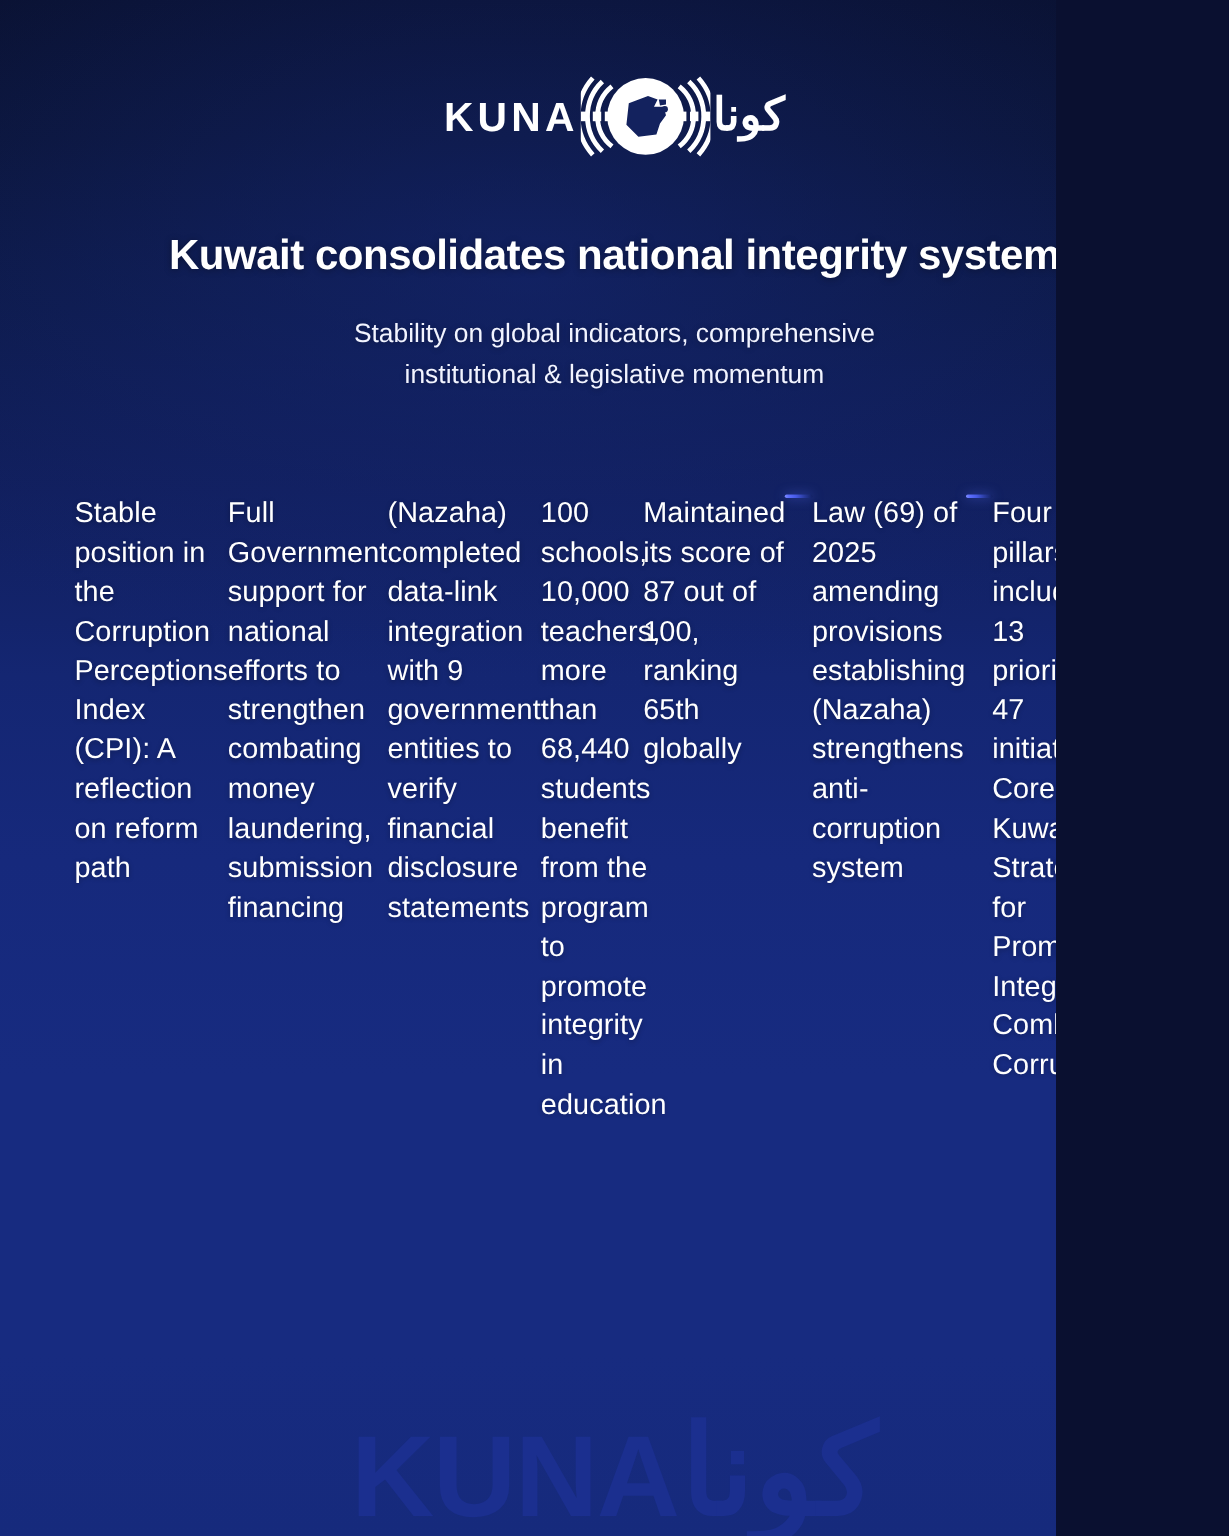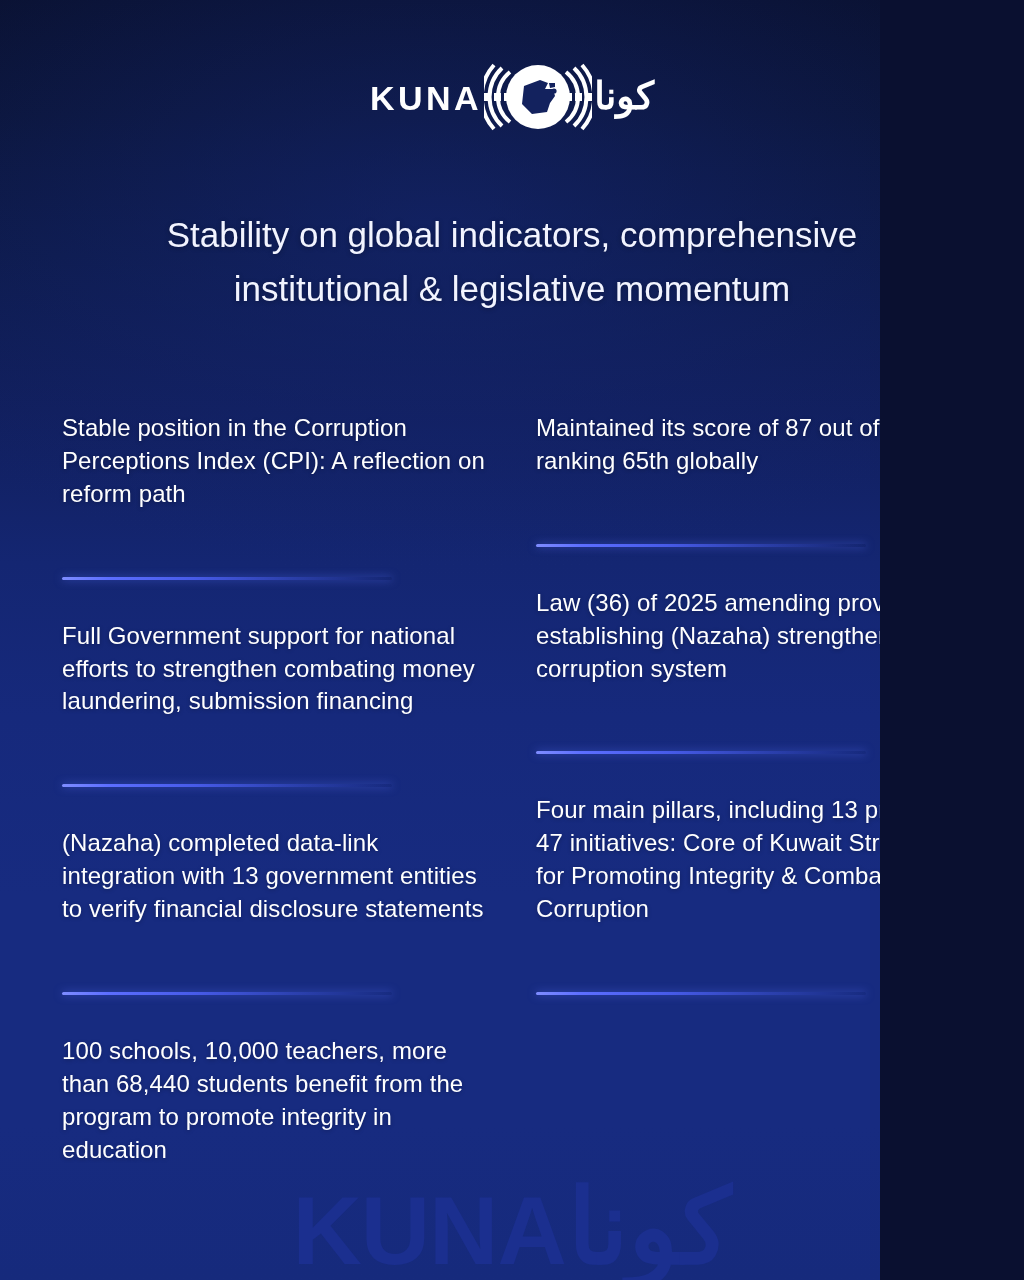--- a/index.html
+++ b/index.html
@@ -87,41 +87,41 @@
     font-size: 35px;
     font-weight: 700;
     letter-spacing: -0.4px;
     line-height: 1.18;
     margin: 0 auto;
     width: 900px;
     text-shadow: 0 1px 6px rgba(0,0,0,0.35);
   }
   .subhead {
     color: #f2f4ff;
-    font-size: 35px;
+    font-size: 22px;
     font-weight: 400;
     line-height: 1.55;
-    margin: 16px auto 0;
+    margin: 28px auto 0;
     width: 760px;
     text-shadow: 0 1px 5px rgba(0,0,0,0.30);
   }
 
   
   .facts {
     position: absolute;
     top: 412px;
     left: 62px;
     width: 904px;
     display: grid;
     grid-template-columns: 430px 430px;
     column-gap: 44px;
   }
   .col {
     display: flex;
-    flex-direction: column;
+    flex-direction: row;
   }
   .fact {
     position: relative;
   }
   .fact-text {
     color: #ffffff;
     font-size: 24px;
     font-weight: 400;
     line-height: 1.37;
     letter-spacing: 0.1px;
@@ -214,20 +214,21 @@
           <path d="M65 27 L71 27 L71 31 L66 32 Z" fill="#13225e"></path>
           <circle cx="70" cy="35" r="2.6" fill="#13225e"></circle>
         </svg>
       </span>
 
       <span class="logo-arabic">كونا</span>
     </div>
   </div>
 
   <div class="title-block">
+    <h1 class="headline">Kuwait consolidates national integrity system</h1>
     <div class="subhead">
       <div>Stability on global indicators, comprehensive</div>
       <div>institutional &amp; legislative momentum</div>
     </div>
   </div>
 
   <div class="facts">
 
     <div class="col">
 
@@ -239,21 +240,21 @@
       <div class="gap-b"></div>
 
       <div class="fact">
         <p class="fact-text">Full Government support for national efforts to strengthen combating money laundering, submission financing</p>
       </div>
       <div class="gap-a"></div>
       <div class="divider"></div>
       <div class="gap-b"></div>
 
       <div class="fact">
-        <p class="fact-text">(Nazaha) completed data-link integration with 13 government entities to verify financial disclosure statements</p>
+        <p class="fact-text">(Nazaha) completed data-link integration with 9 government entities to verify financial disclosure statements</p>
       </div>
       <div class="gap-a"></div>
       <div class="divider"></div>
       <div class="gap-b"></div>
 
       <div class="fact">
         <p class="fact-text">100 schools, 10,000 teachers, more than 68,440 students benefit from the program to promote integrity in education</p>
       </div>
 
     </div>
@@ -261,21 +262,21 @@
     <div class="col">
 
       <div class="fact">
         <p class="fact-text">Maintained its score of 87 out of 100, ranking 65th globally</p>
       </div>
       <div class="gap-a"></div>
       <div class="divider"></div>
       <div class="gap-b"></div>
 
       <div class="fact">
-        <p class="fact-text">Law (36) of 2025 amending provisions establishing (Nazaha) strengthens anti-corruption system</p>
+        <p class="fact-text">Law (69) of 2025 amending provisions establishing (Nazaha) strengthens anti-corruption system</p>
       </div>
       <div class="gap-a"></div>
       <div class="divider"></div>
       <div class="gap-b"></div>
 
       <div class="fact">
         <p class="fact-text">Four main pillars, including 13 priorities, 47 initiatives: Core of Kuwait Strategy for Promoting Integrity &amp; Combating Corruption</p>
       </div>
       <div class="gap-a"></div>
       <div class="divider"></div>

